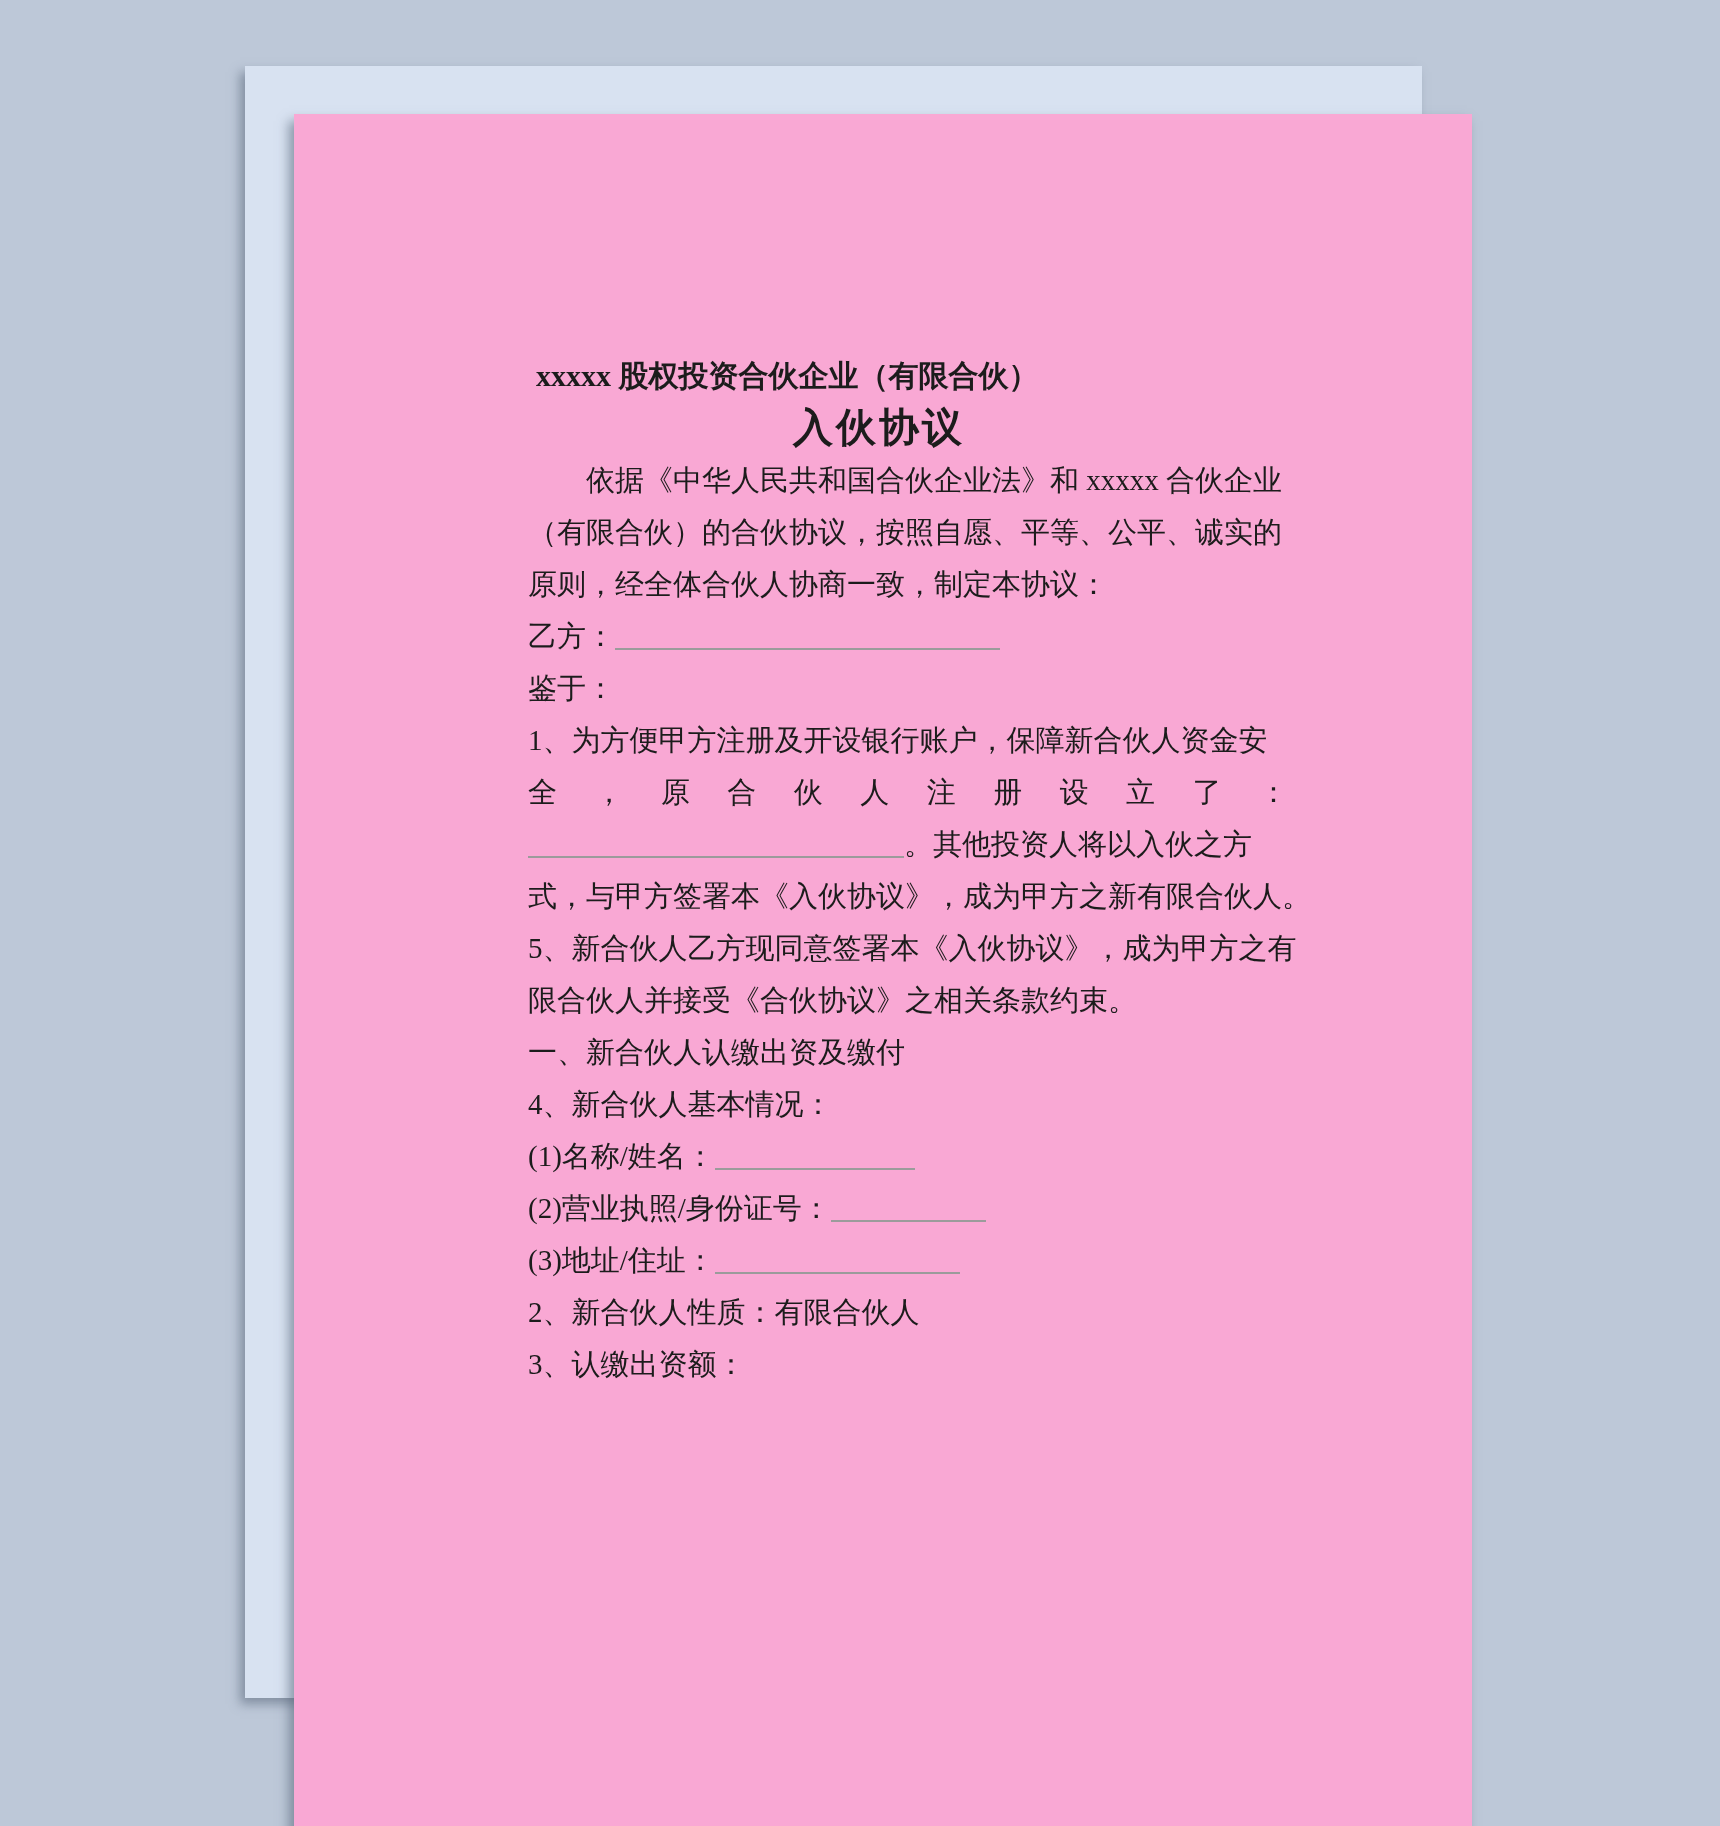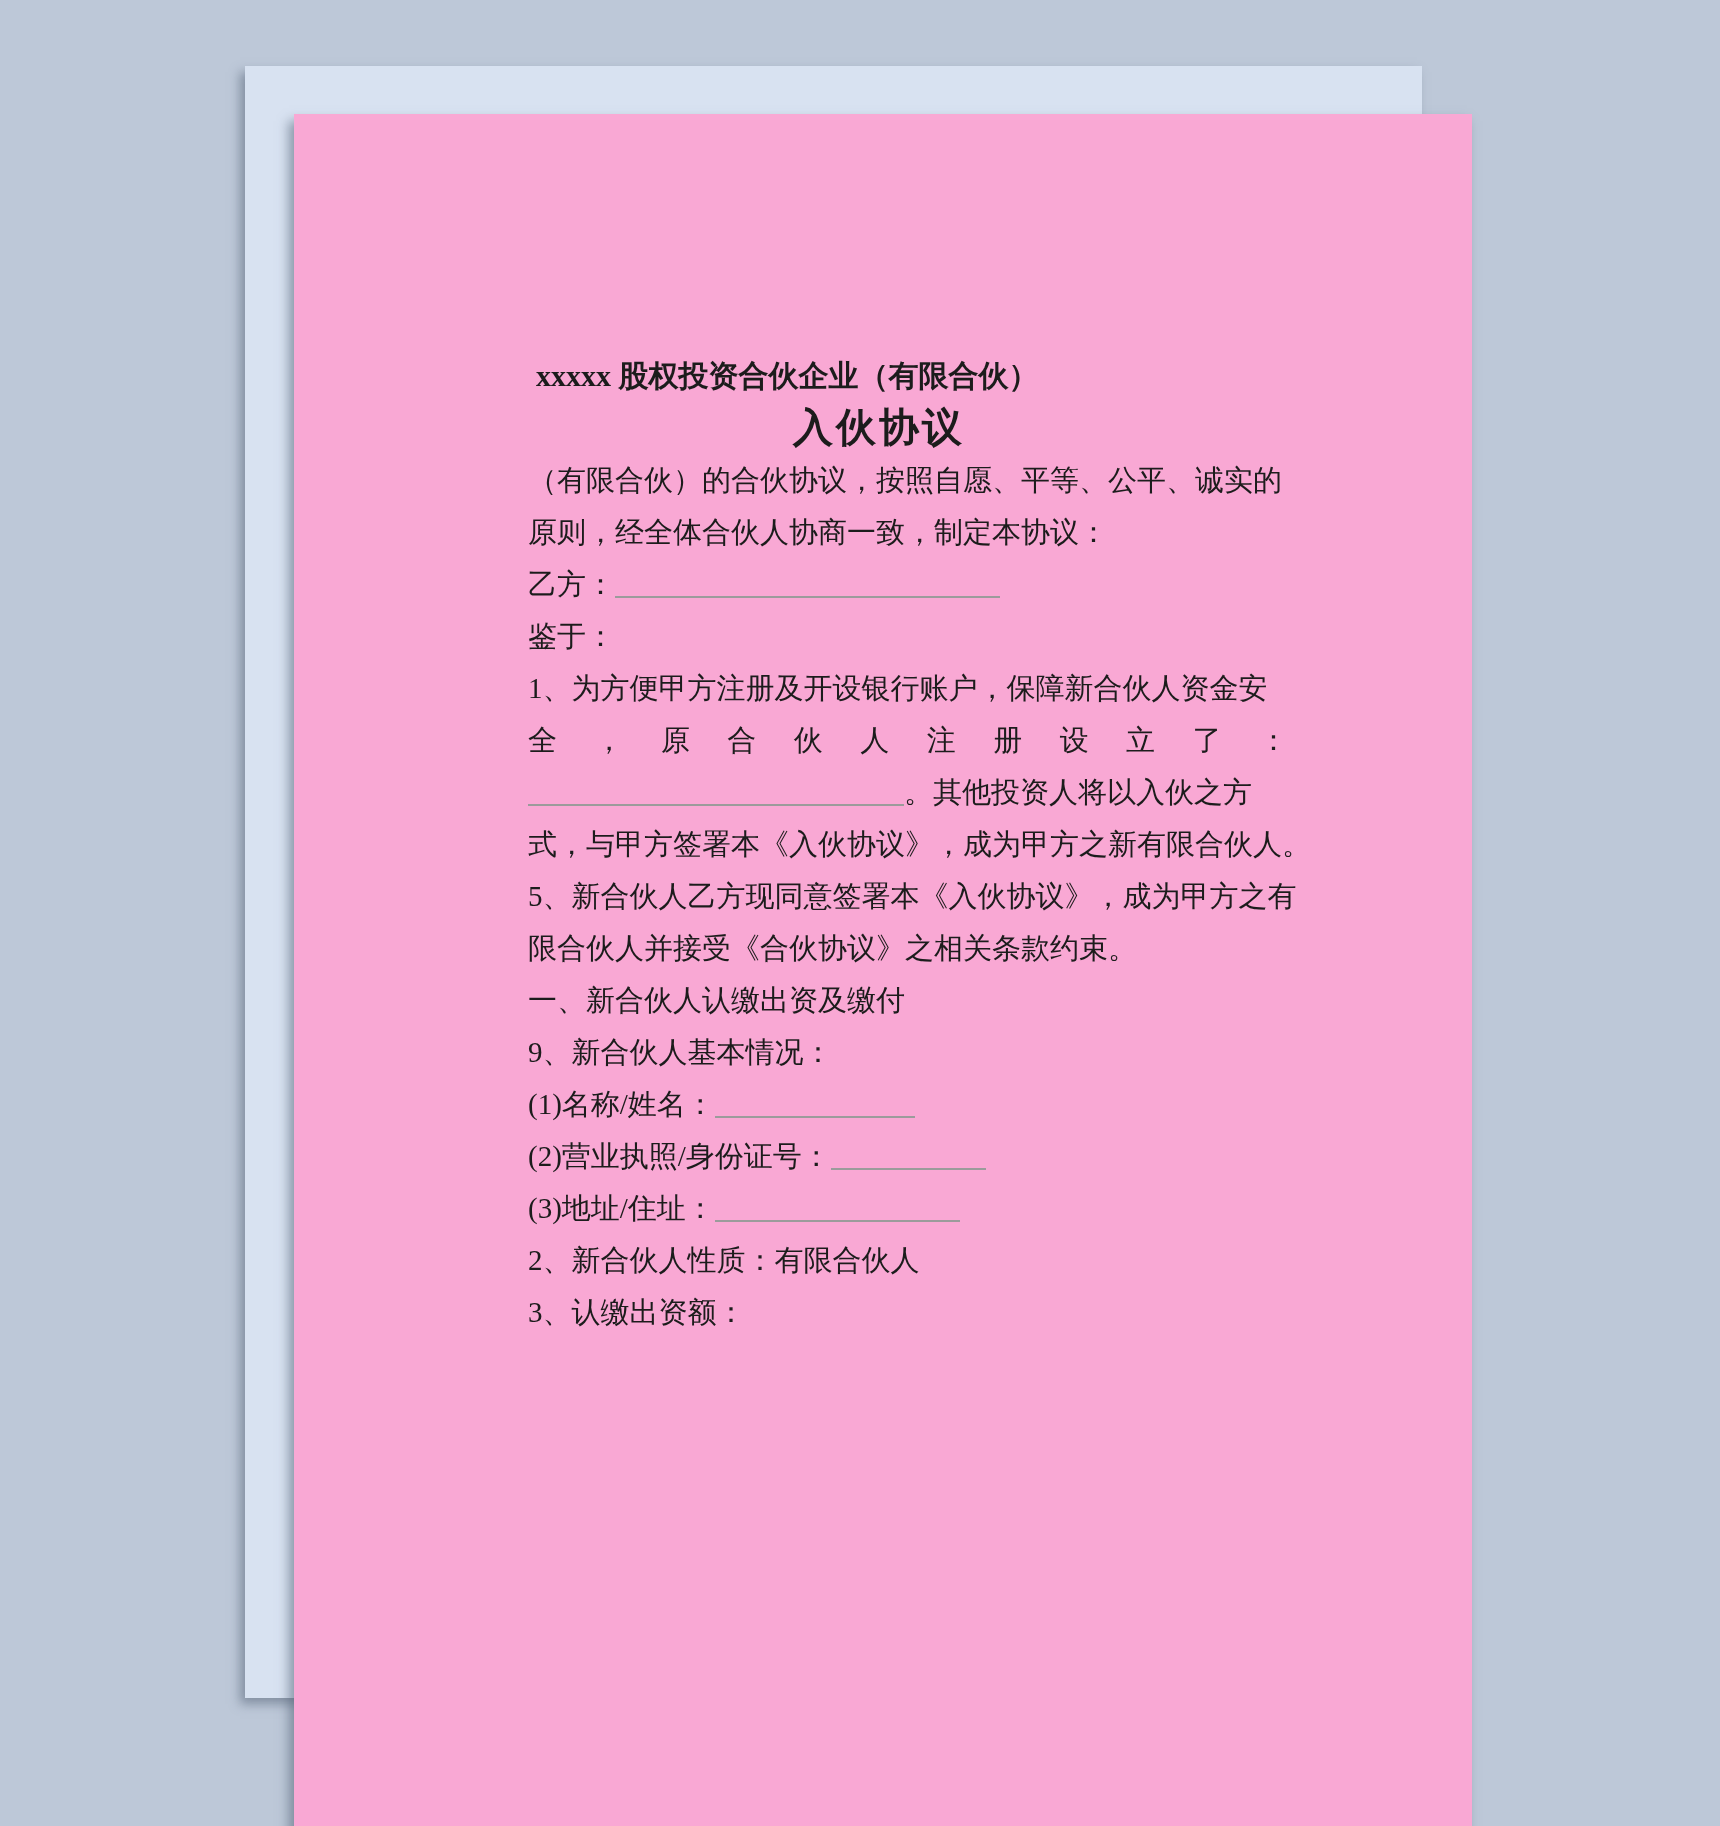--- a/index.html
+++ b/index.html
@@ -61,31 +61,32 @@
 </style>
 </head>
 <body>
 
 <div class="back-page"></div>
 
 <div class="front-page">
   <div class="doc">
       <div class="line title"><span>xxxxx 股权投资合伙企业（有限合伙）</span></div>
       <div class="line subtitle"><span>入伙协议</span></div>
+      <div class="line indent"><span>依据《中华人民共和国合伙企业法》和 xxxxx 合伙企业</span></div>
       <div class="line"><span>（有限合伙）的合伙协议，按照自愿、平等、公平、诚实的</span></div>
       <div class="line"><span>原则，经全体合伙人协商一致，制定本协议：</span></div>
       <div class="line"><span>乙方：</span><span class="blank" style="width: 385px;"></span></div>
       <div class="line"><span>鉴于：</span></div>
       <div class="line"><span>1、为方便甲方注册及开设银行账户，保障新合伙人资金安</span></div>
       <div class="line stretch"><span>全，原合伙人注册设立了：</span></div>
       <div class="line"><span class="blank" style="width: 376px;"></span><span>。其他投资人将以入伙之方</span></div>
       <div class="line"><span>式，与甲方签署本《入伙协议》，成为甲方之新有限合伙人。</span></div>
       <div class="line"><span>5、新合伙人乙方现同意签署本《入伙协议》，成为甲方之有</span></div>
       <div class="line"><span>限合伙人并接受《合伙协议》之相关条款约束。</span></div>
       <div class="line"><span>一、新合伙人认缴出资及缴付</span></div>
-      <div class="line"><span>9、新合伙人基本情况：</span></div>
+      <div class="line"><span>4、新合伙人基本情况：</span></div>
       <div class="line"><span>(1)名称/姓名：</span><span class="blank" style="width: 200px;"></span></div>
       <div class="line"><span>(2)营业执照/身份证号：</span><span class="blank" style="width: 155px;"></span></div>
       <div class="line"><span>(3)地址/住址：</span><span class="blank" style="width: 245px;"></span></div>
       <div class="line"><span>2、新合伙人性质：有限合伙人</span></div>
       <div class="line"><span>3、认缴出资额：</span></div>
     </div>
 </div>
 
 </body></html>

